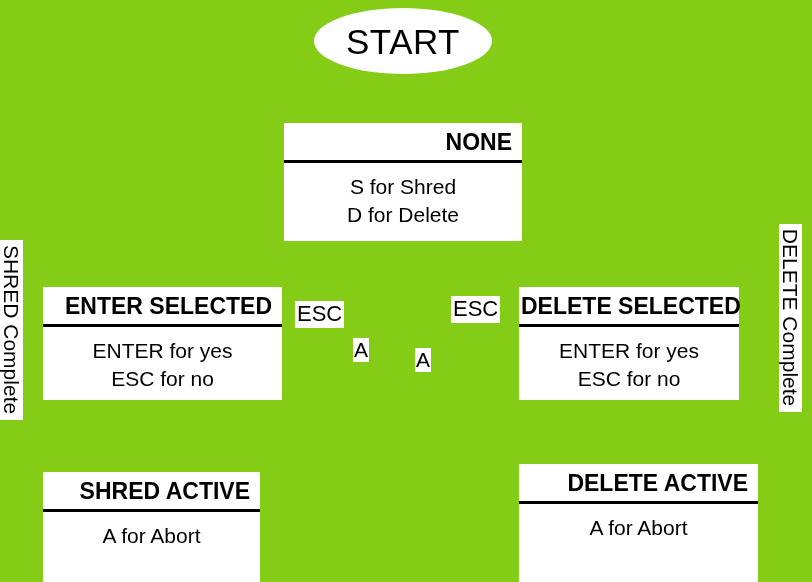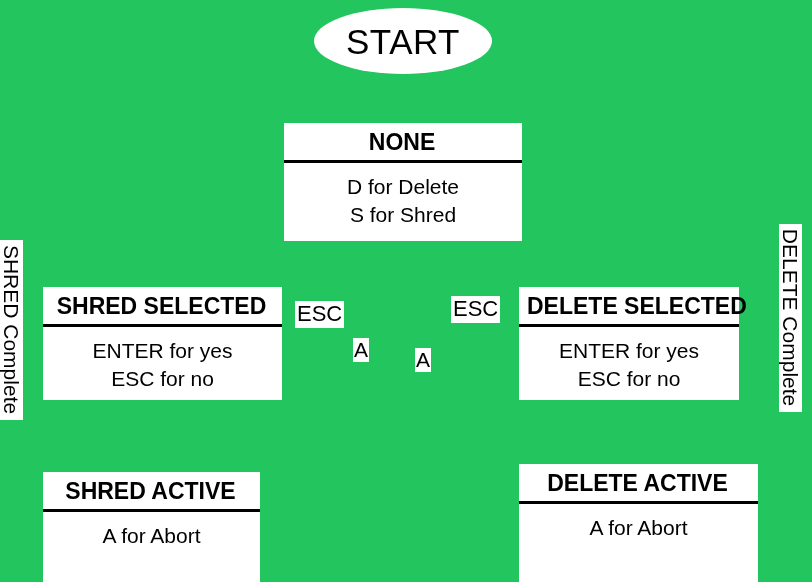--- a/index.html
+++ b/index.html
@@ -4,21 +4,21 @@
 <style>
   html, body {
     margin: 0;
     padding: 0;
     background: #000000;
   }
   #canvas {
     position: relative;
     width: 812px;
     height: 582px;
-    background: #22c55e;
+    background: #84cc16;
     overflow: hidden;
     font-family: "Liberation Sans", sans-serif;
   }
 
   
   .start-node {
     position: absolute;
     background: #ffffff;
     border-radius: 50%;
     display: flex;
@@ -39,22 +39,22 @@
     position: absolute;
     background: #ffffff;
     box-sizing: border-box;
     display: flex;
     flex-direction: column;
   }
   .state-title {
     font-size: 23px;
     font-weight: bold;
     color: #000000;
-    text-align: center;
-    padding: 6px 10px 5px 8px;
+    text-align: right;
+    padding: 6px 10px 5px 2px;
     border-bottom: 3px solid #000000;
     white-space: nowrap;
     line-height: 1.15;
   }
   .state-body {
     flex: 1;
     font-size: 21px;
     font-weight: 400;
     color: #000000;
     text-align: center;
@@ -103,27 +103,27 @@
 
 <div id="canvas">
 
   <div class="start-node" style="left:314px; top:8px; width:178px; height:66px;">
     <span class="start-label">START</span>
   </div>
 
   <div class="state-box" style="left:284px; top:123px; width:238px; height:118px;">
     <div class="state-title">NONE</div>
     <div class="state-body">
+      <span class="line">S for Shred</span>
       <span class="line">D for Delete</span>
-      <span class="line">S for Shred</span>
     </div>
   </div>
 
   <div class="state-box" style="left:43px; top:287px; width:239px; height:113px;">
-    <div class="state-title">SHRED SELECTED</div>
+    <div class="state-title">ENTER SELECTED</div>
     <div class="state-body">
       <span class="line">ENTER for yes</span>
       <span class="line">ESC for no</span>
     </div>
   </div>
 
   <div class="state-box" style="left:519px; top:287px; width:220px; height:113px;">
     <div class="state-title">DELETE SELECTED</div>
     <div class="state-body">
       <span class="line">ENTER for yes</span>

